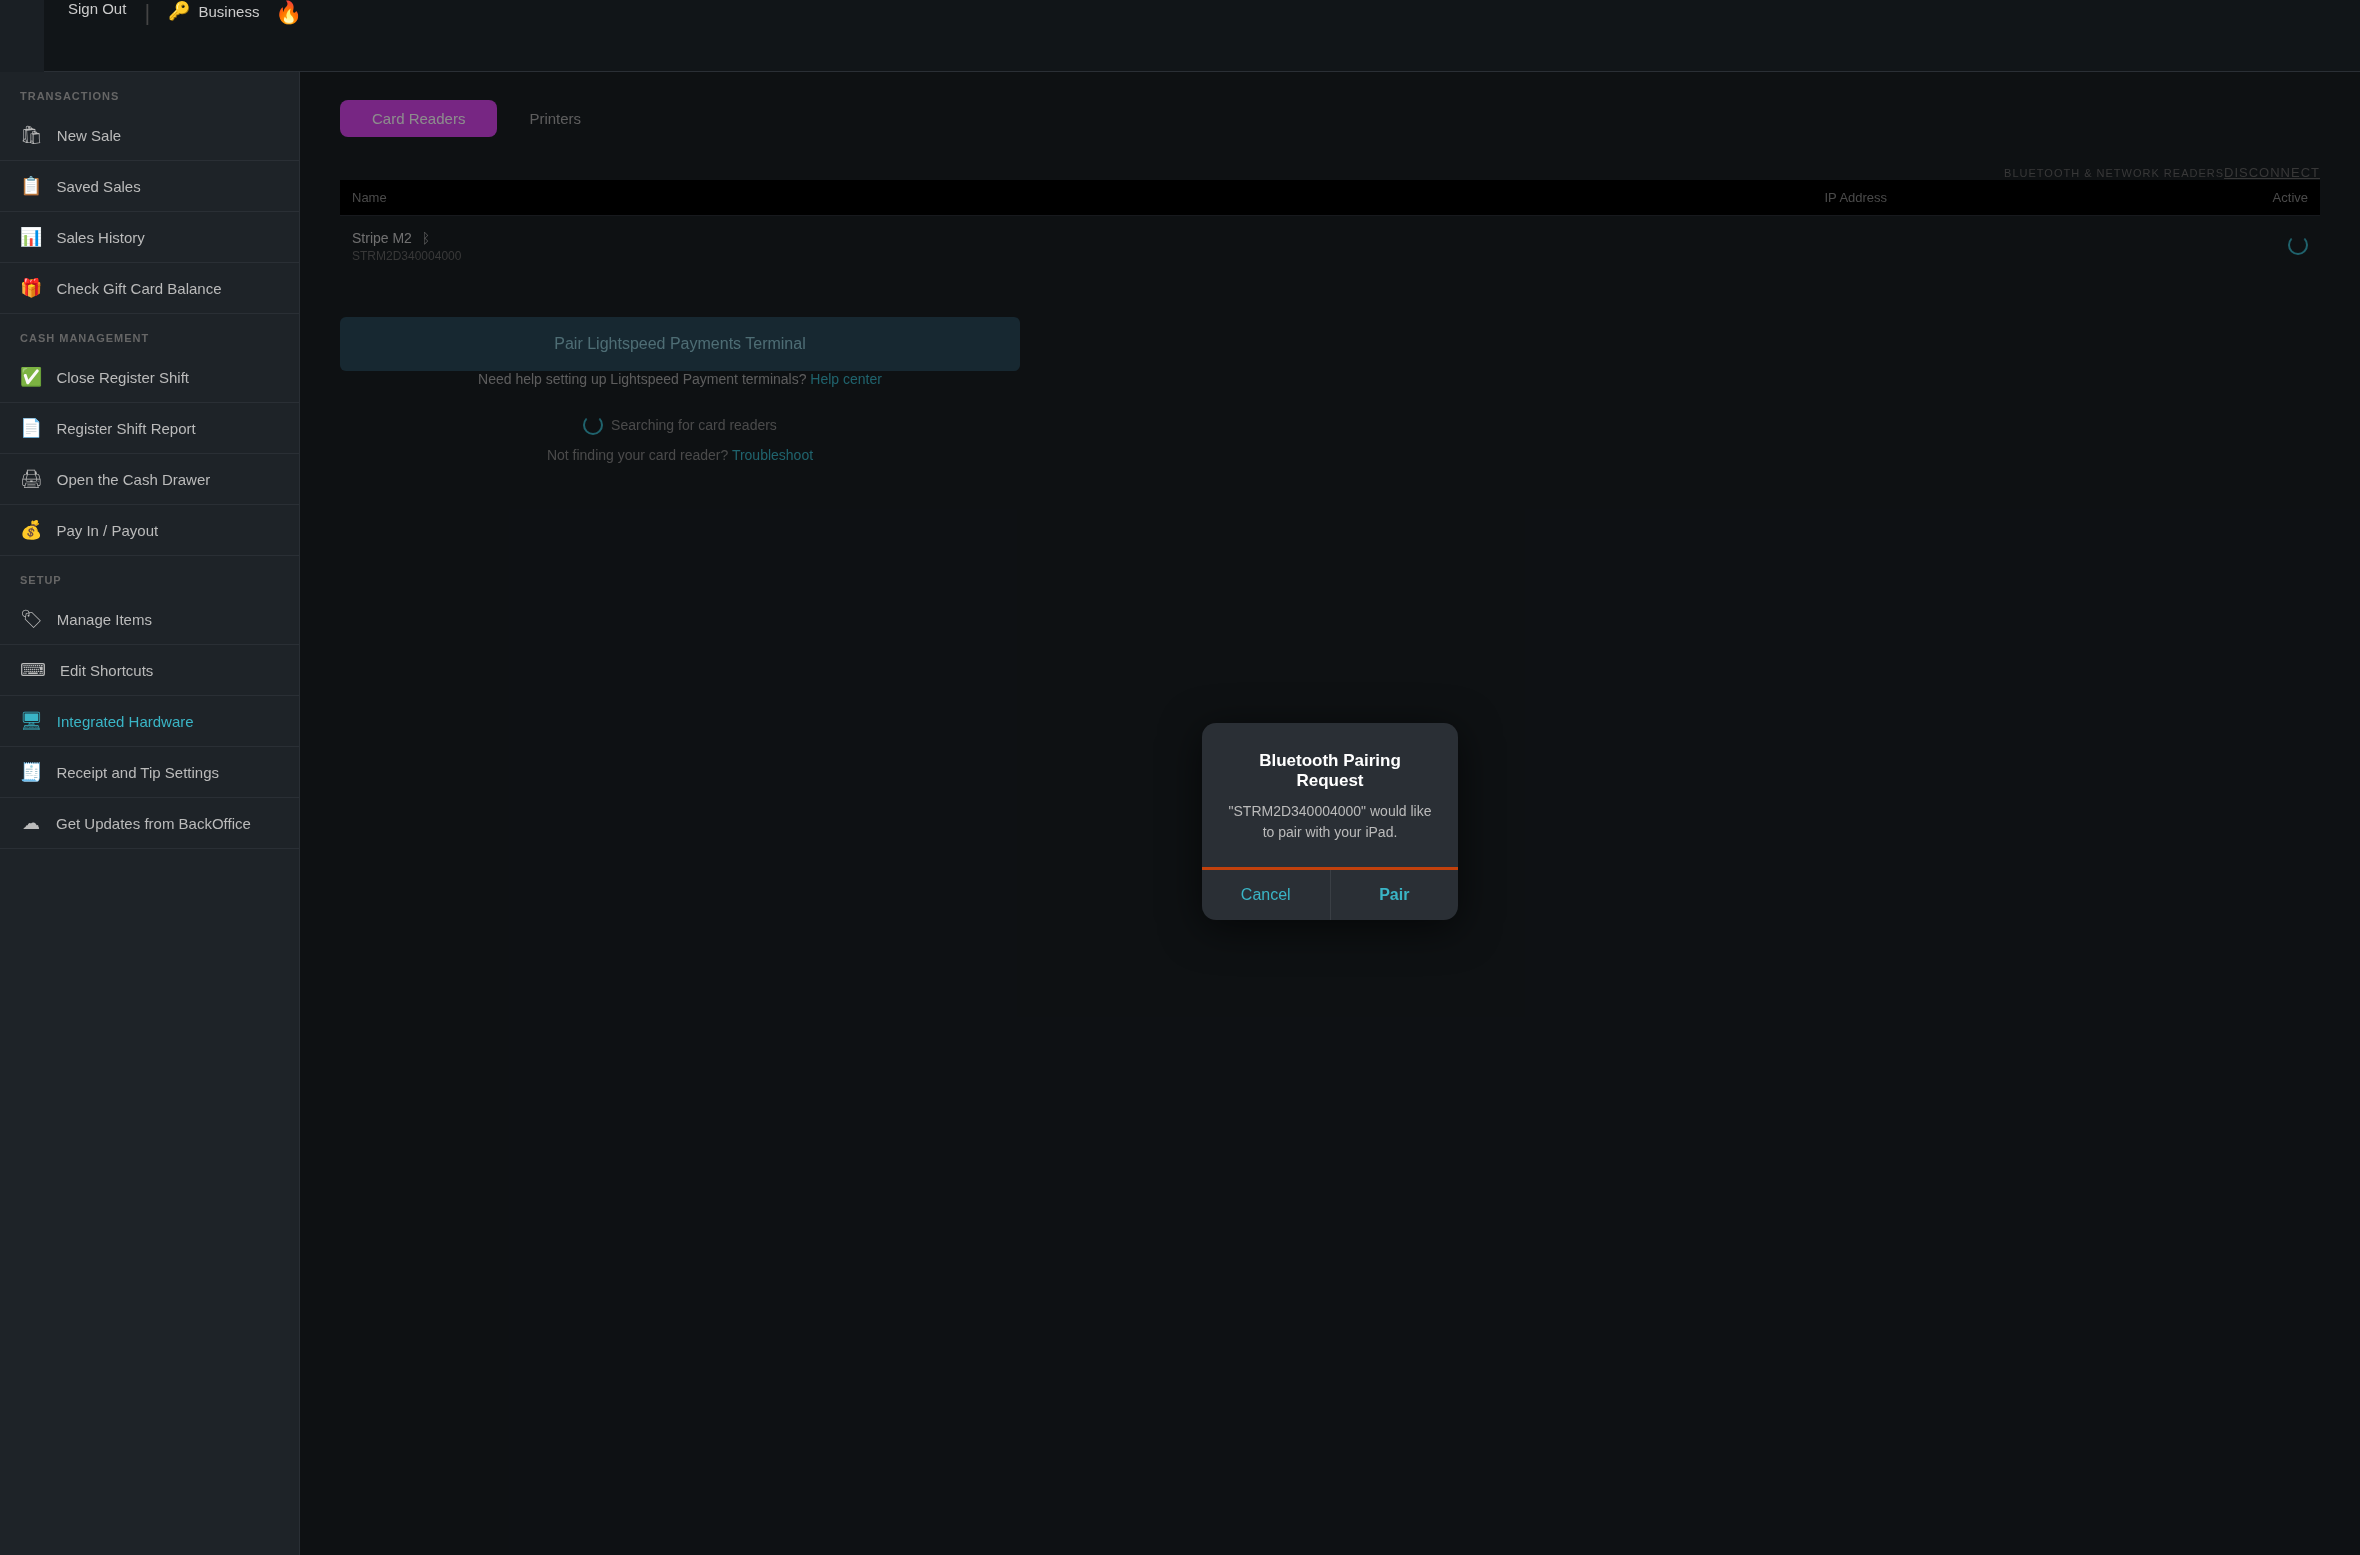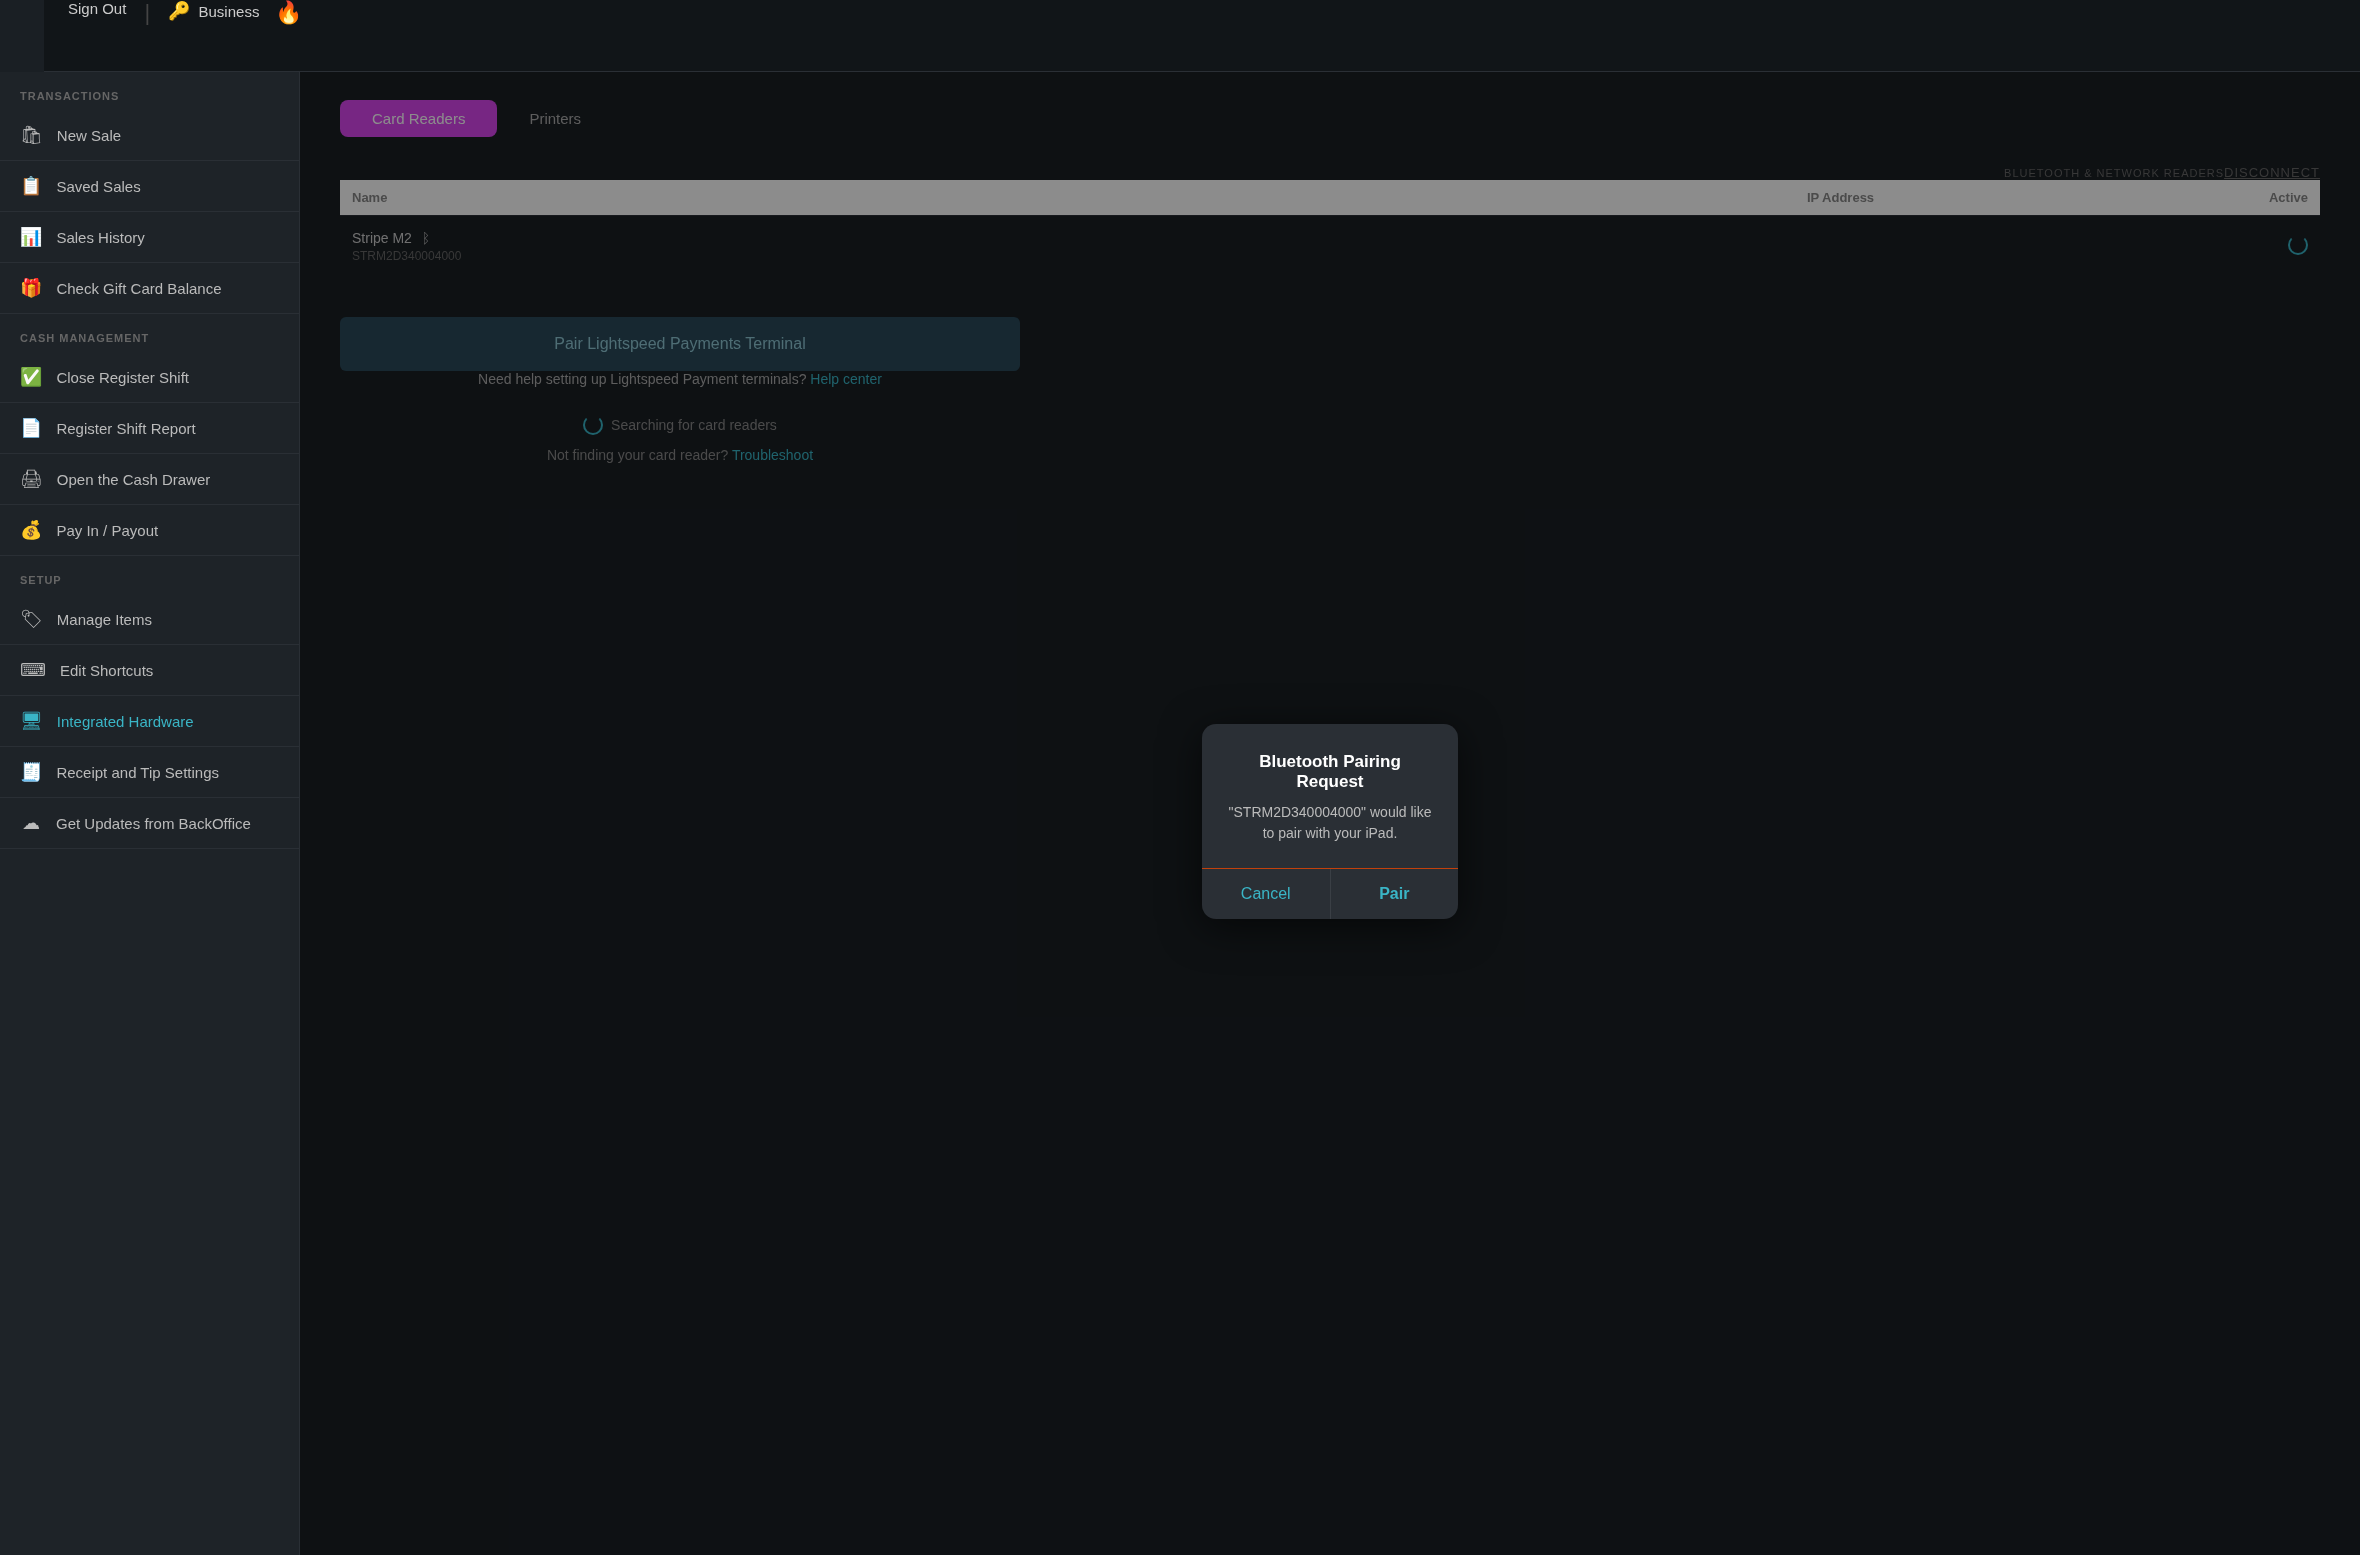--- a/index.html
+++ b/index.html
@@ -148,22 +148,22 @@
     .reader-table {
       width: 100%;
       border-collapse: collapse;
       margin-bottom: 24px;
     }
     .reader-table th {
       text-align: left;
       padding: 10px 12px;
       font-size: 13px;
       color: #888;
-      font-weight: 700;
-      background: #ffffff;
+      font-weight: 400;
+      background: #000000;
     }
     .reader-table th.right {
       text-align: right;
     }
     .reader-table td {
       padding: 14px 12px;
       font-size: 14px;
       color: #ccc;
       border-top: 1px solid #2a2f35;
     }
@@ -278,21 +278,21 @@
       color: #fff;
       margin-bottom: 10px;
     }
     .dialog-message {
       font-size: 14px;
       color: #bbb;
       line-height: 1.5;
     }
     .dialog-actions {
       display: flex;
-      border-top: 1px solid #c2410c;
+      border-top: 3px solid #c2410c;
     }
     .dialog-btn {
       flex: 1;
       padding: 16px;
       background: transparent;
       border: none;
       font-size: 16px;
       font-weight: 500;
       cursor: pointer;
       color: #3ab5c6;

